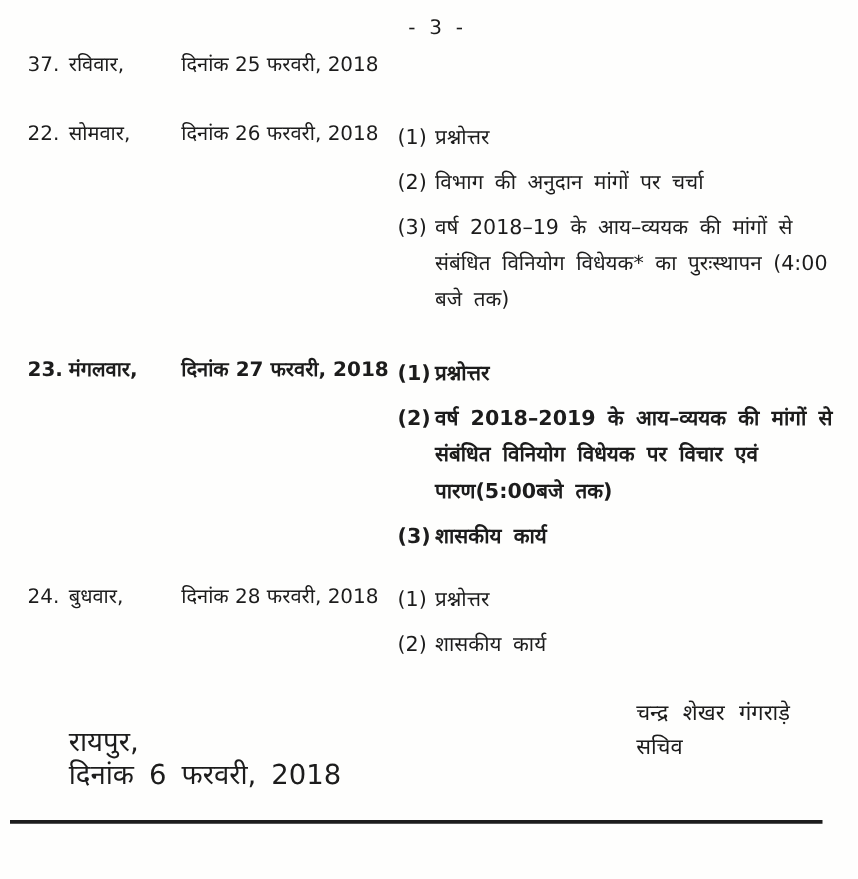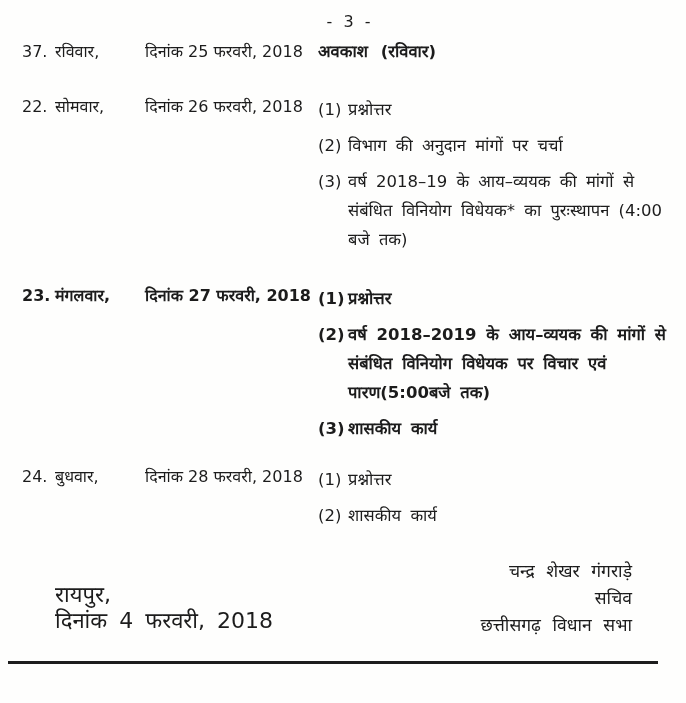--- a/index.html
+++ b/index.html
@@ -83,21 +83,21 @@
   }
   .signoff-left {
     margin-left: 33px;
     padding-top: 24px;
     font-size: 22px;
     line-height: 26px;
     word-spacing: 5px;
   }
   .signoff-right {
     margin-right: 46px;
-    text-align: right;
+    text-align: left;
     font-size: 17.5px;
     line-height: 27px;
     word-spacing: 6px;
   }
   .divider-rule {
     border: none;
     border-top: 3px solid #1d1d1d;
     width: 650px;
     margin-left: -14px;
     margin-top: 22px;
@@ -110,23 +110,20 @@
 
   <div class="page-number">- 3 -</div>
 
   <div class="schedule">
 
 
     <div class="schedule-row row-21">
       <div class="cell-serial">37.</div>
       <div class="cell-date">
         <span class="day">रविवार,</span><span>दिनांक 25 फरवरी, 2018</span>
-      </div>
-      <div class="cell-agenda">
-        <div class="bold-note">अवकाश (रविवार)</div>
       </div>
     </div>
 
     <div class="schedule-row row-22">
       <div class="cell-serial">22.</div>
       <div class="cell-date">
         <span class="day">सोमवार,</span><span>दिनांक 26 फरवरी, 2018</span>
       </div>
       <div class="cell-agenda">
         <div class="agenda-item">
@@ -180,24 +177,23 @@
           <span class="item-text">शासकीय कार्य</span>
         </div>
       </div>
     </div>
 
   </div>
 
   <div class="signoff">
     <div class="signoff-left">
       <div>रायपुर,</div>
-      <div>दिनांक 4 फरवरी, 2018</div>
+      <div>दिनांक 6 फरवरी, 2018</div>
     </div>
     <div class="signoff-right">
       <div>चन्द्र शेखर गंगराड़े</div>
       <div>सचिव</div>
-      <div>छत्तीसगढ़ विधान सभा</div>
     </div>
   </div>
 
   <hr class="divider-rule">
 
 </div>
 
 </body></html>

